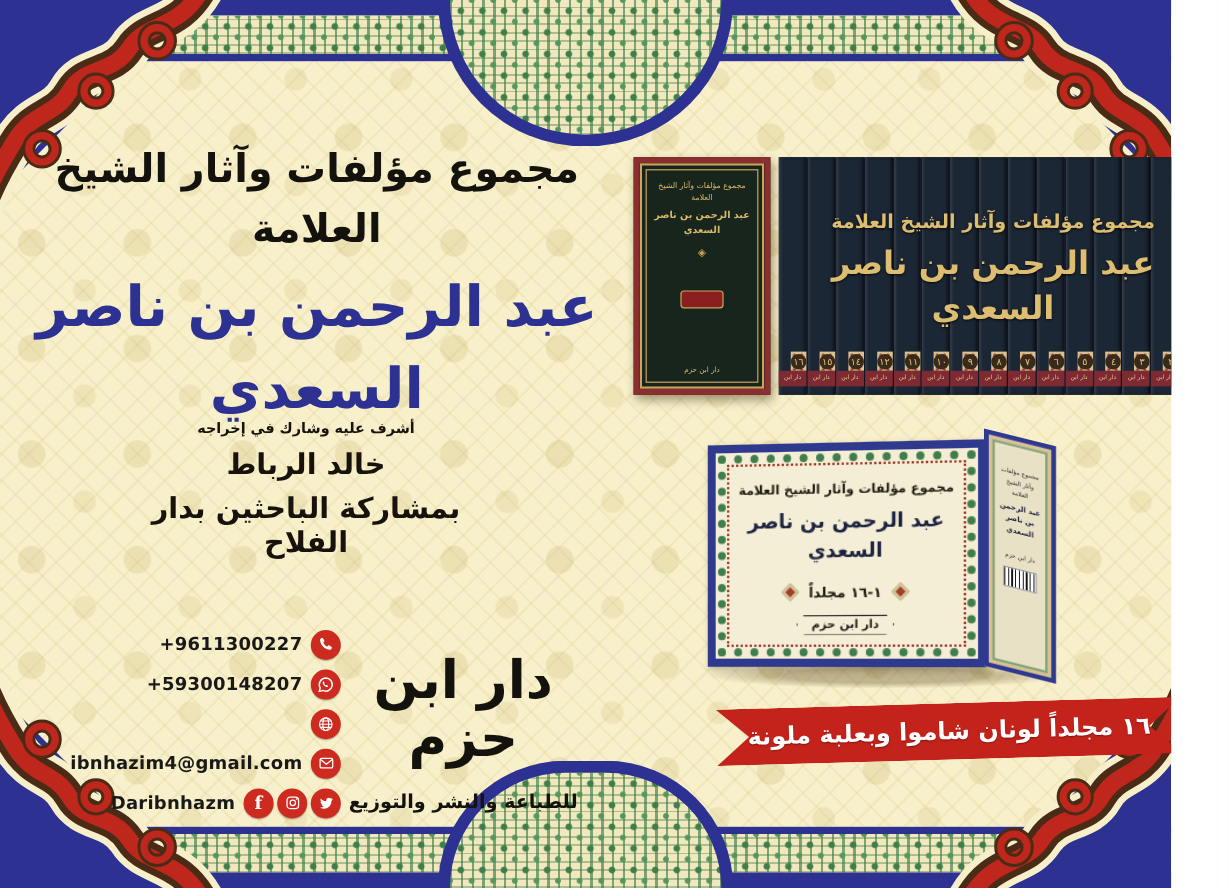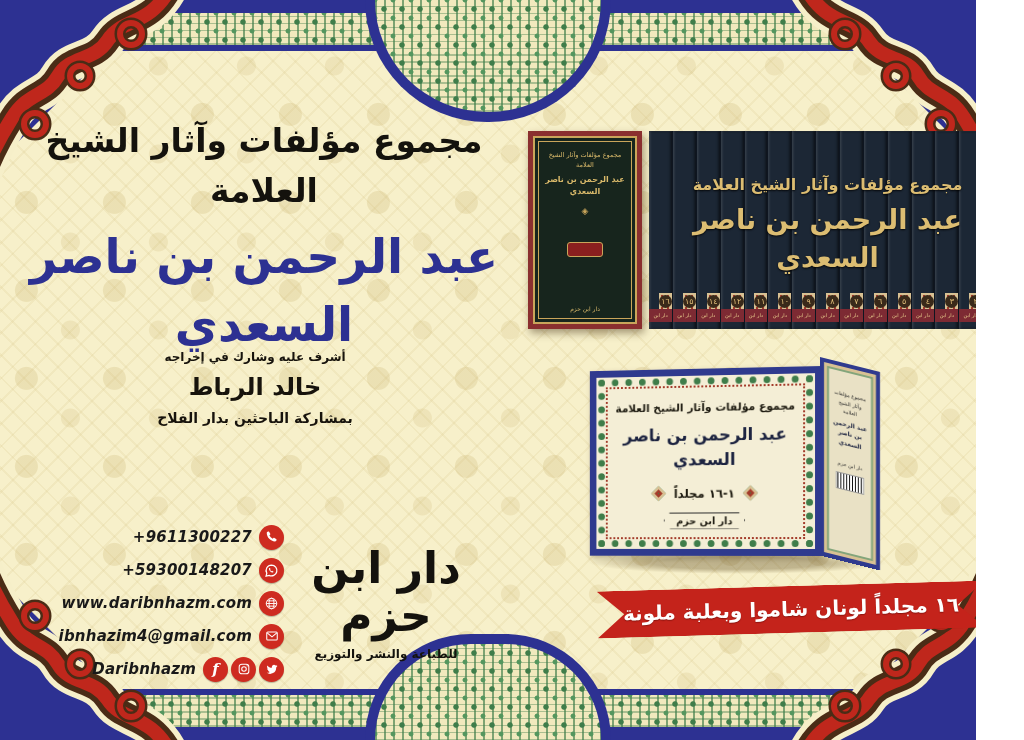--- a/index.html
+++ b/index.html
@@ -42,36 +42,36 @@
 
   
   .arabic{direction:rtl;}
   #title-block{position:absolute;left:18px;top:116px;width:492px;text-align:center;z-index:6;}
   #title-line1{font-size:33px;font-weight:bold;color:#14120d;line-height:1.5;
     text-shadow:0 0 2px rgba(247,240,202,.9);}
   #title-line2{font-size:47px;font-weight:bold;color:#2d3192;line-height:1.45;margin-top:8px;}
   #supervision-block{position:absolute;left:88px;top:350px;width:334px;text-align:center;z-index:6;color:#17130c;}
   #supervision-intro{font-size:12px;font-weight:bold;}
   #supervisor-name{font-size:24px;font-weight:bold;margin-top:8px;line-height:1.25;}
-  #supervision-part{font-size:14px;font-weight:bold;margin-top:8px;}
+  #supervision-part{font-size:24px;font-weight:bold;margin-top:8px;}
 
   
   #contact-area{position:absolute;left:52px;top:524px;width:436px;z-index:6;display:flex;}
   #contact-rows{width:232px;display:flex;flex-direction:column;gap:7px;}
   .c-row{display:flex;justify-content:flex-end;align-items:center;gap:7px;height:26px;
-    font-size:15px;font-weight:bold;color:#191919;letter-spacing:.2px;font-style:italic;}
+    font-size:15px;font-weight:bold;color:#191919;letter-spacing:.2px;}
   .badge{width:25px;height:25px;border-radius:50%;background:#ce2b20;display:flex;
     align-items:center;justify-content:center;flex:0 0 auto;box-shadow:0 1px 1px rgba(0,0,0,.25);}
   .badge svg{display:block;}
   .badge .fb{color:#fff;font-size:15px;font-weight:bold;font-family:"DejaVu Serif",serif;}
   .socials{display:flex;gap:3px;}
   #logo-block{flex:1;text-align:center;padding-top:20px;direction:rtl;}
   #publisher-name{font-size:44px;font-weight:bold;color:#14120d;line-height:1.1;
     font-family:"DejaVu Sans",sans-serif;}
-  #publisher-tagline{font-size:12px;font-weight:bold;color:#14120d;margin-top:6px;}
+  #publisher-tagline{font-size:16px;font-weight:bold;color:#14120d;margin-top:17px;}
 
   
   #bookset{position:absolute;left:528px;top:131px;width:478px;height:202px;z-index:6;display:flex;gap:7px;}
   #book-cover{width:114px;height:198px;background:#17251d;border:5px solid #8a2f2f;
     box-sizing:border-box;box-shadow:inset 0 0 0 2px #c9a55a, 2px 4px 8px rgba(60,40,10,.45);
     position:relative;}
   #cover-inner{position:absolute;inset:5px;border:1px solid #c9a55a;display:flex;
     flex-direction:column;align-items:center;text-align:center;direction:rtl;padding:8px 2px 4px;}
   #cover-title1{font-size:6.5px;color:#d9b96a;line-height:1.6;}
   #cover-title2{font-size:8px;color:#d9b96a;font-weight:bold;margin-top:3px;line-height:1.5;}
@@ -243,21 +243,20 @@
       <div class="c-row">
         <span>+59300148207</span>
         <span class="badge">
           <svg width="15" height="15" viewBox="0 0 16 16">
               <path fill="none" stroke="#fff" stroke-width="1.3" d="M8 2.2a5.8 5.8 0 0 0-5 8.7L2.2 14l3.2-.8A5.8 5.8 0 1 0 8 2.2z"></path>
               <path fill="#fff" d="M5.9 5.2c-.3 0-.7.4-.7.9 0 1.9 2.2 4 4 4 .5 0 .9-.4.9-.7 0-.2-.1-.3-.2-.4l-1-.6c-.2-.1-.4 0-.5.1l-.3.3c-.7-.3-1.3-.9-1.6-1.6l.3-.3c.2-.1.2-.3.1-.5l-.6-1c-.1-.1-.2-.2-.4-.2z"></path>
             </svg>
         </span>
       </div>
       <div class="c-row">
-        <span>www.daribnhazm.com</span>
         <span class="badge">
           <svg width="15" height="15" viewBox="0 0 16 16" fill="none" stroke="#fff" stroke-width="1">
               <circle cx="8" cy="8" r="5.6"></circle>
               <ellipse cx="8" cy="8" rx="2.6" ry="5.6"></ellipse>
               <path d="M2.4 8h11.2M3.2 5.2h9.6M3.2 10.8h9.6"></path>
             </svg>
         </span>
       </div>
       <div class="c-row">
         <span>ibnhazim4@gmail.com</span>

